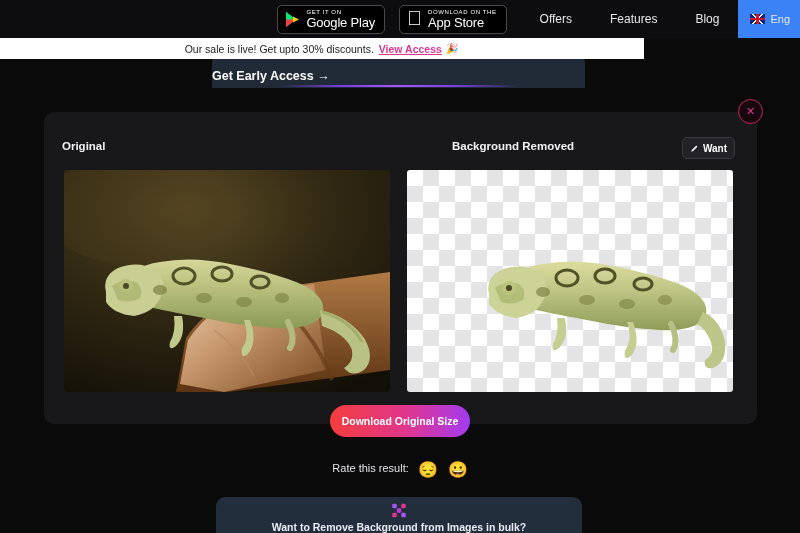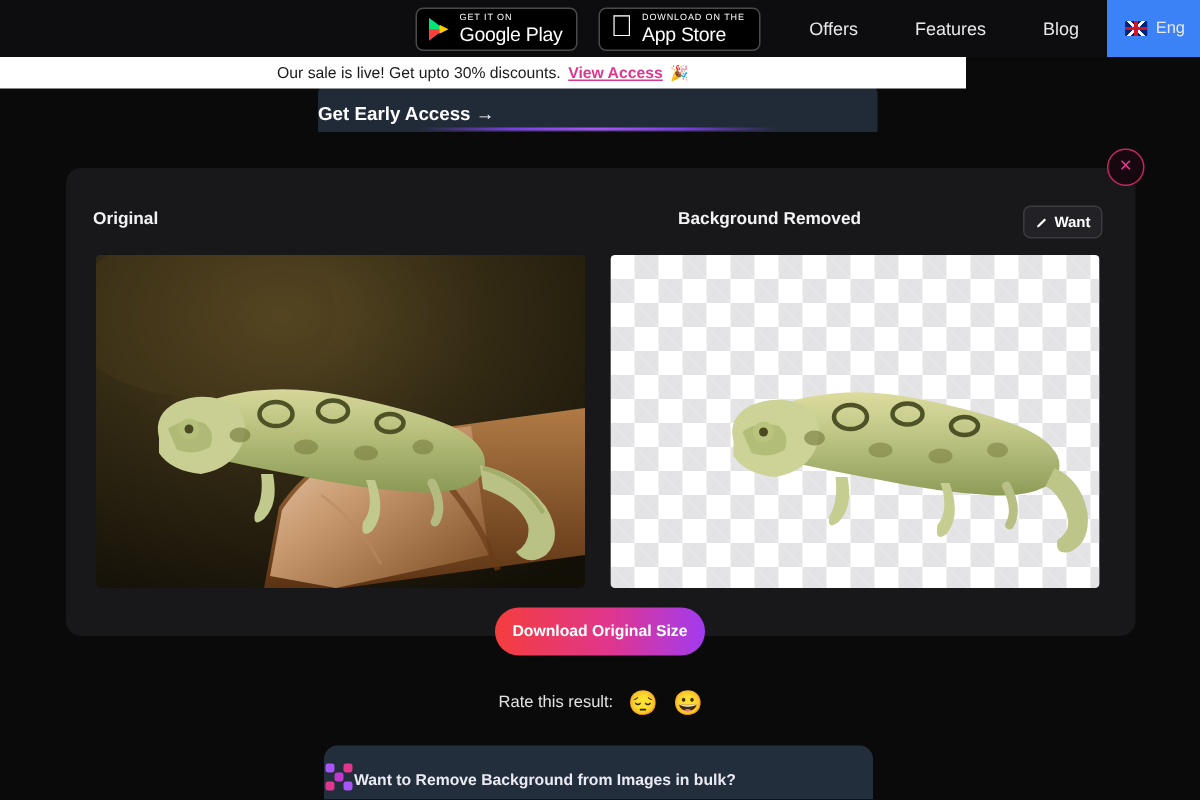--- a/index.html
+++ b/index.html
@@ -133,21 +133,21 @@
     position: absolute; left: 0; top: 350px; width: 713px;
     display: flex; align-items: flex-start; justify-content: center; gap: 10px;
   }
   .rate-label { color: #e3e3e6; font-size: 11px; }
   .rate-emoji { font-size: 16px; cursor: pointer; line-height: 1; }
 
   
   .bulk-banner {
     position: absolute; left: 216px; top: 497px; width: 366px; height: 36px;
     background: #232e3d; border-radius: 9px 9px 0 0;
-    display: flex; align-items: center;
+    display: flex; flex-direction: column; align-items: center;
     padding-top: 6px; overflow: hidden;
   }
   .bulk-icon { width: 20px; height: 20px; }
   .bulk-text {
     color: #e9eaf2; font-size: 10.5px; font-weight: bold; margin-top: 3px;
     white-space: nowrap;
   }
 
   
   .close-btn {

